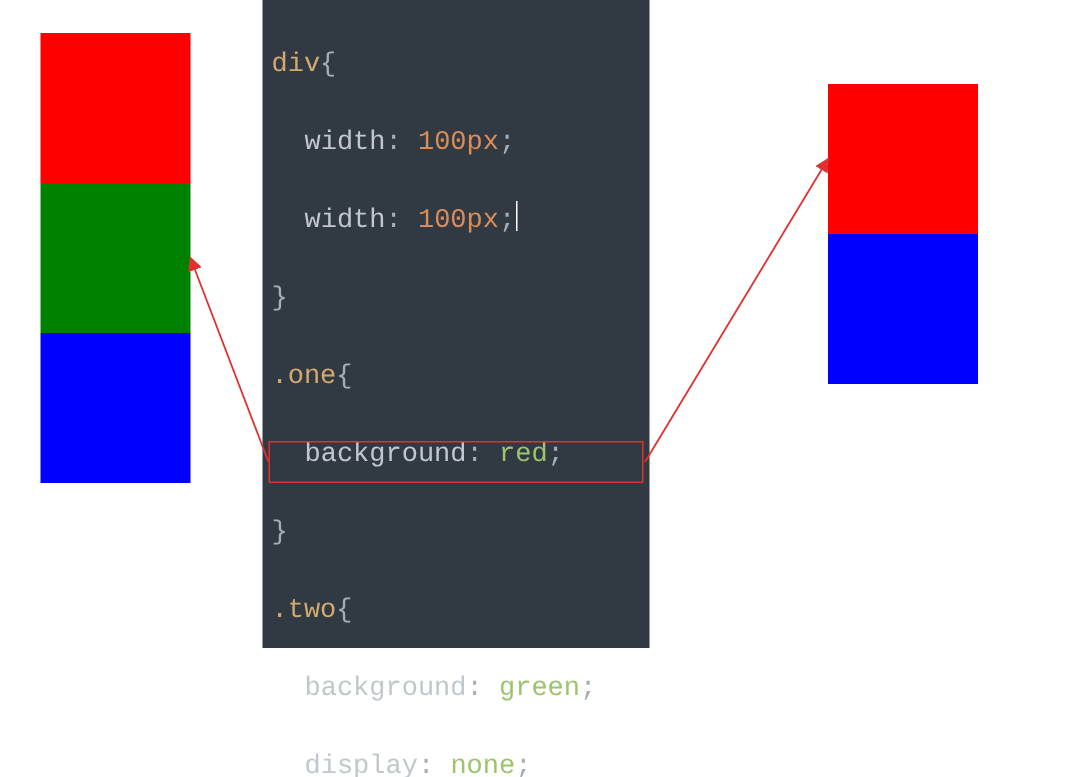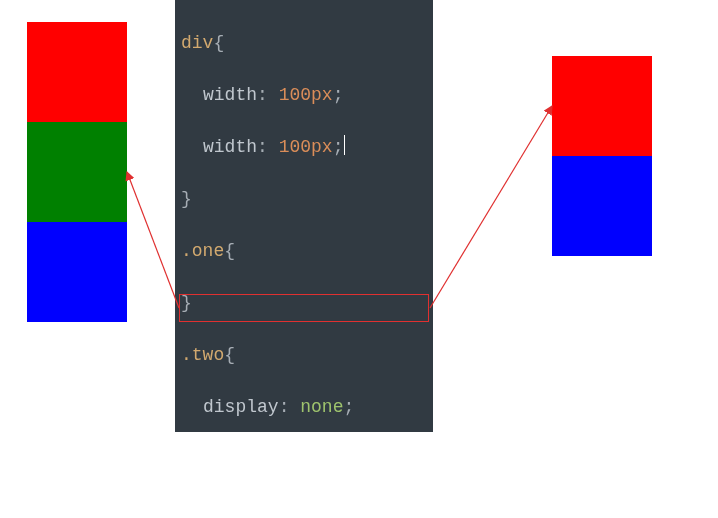--- a/index.html
+++ b/index.html
@@ -114,22 +114,24 @@
     <div class="box b-red"></div>
     <div class="box b-blue"></div>
   </div>
 
   <div class="editor">
 <span class="code-line"><span class="tok-sel">div</span><span class="tok-brace">{</span></span>
 <span class="code-line indent1"><span class="tok-prop">width</span><span class="tok-colon">:</span> <span class="tok-num">100</span><span class="tok-num">px</span><span class="tok-semi">;</span></span>
 <span class="code-line indent1"><span class="tok-prop">width</span><span class="tok-colon">:</span> <span class="tok-num">100</span><span class="tok-num">px</span><span class="tok-semi">;</span><span class="caret"></span></span>
 <span class="code-line"><span class="tok-brace">}</span></span>
 <span class="code-line"><span class="tok-sel">.one</span><span class="tok-brace">{</span></span>
+<span class="code-line indent1"><span class="tok-prop">background</span><span class="tok-colon">:</span> <span class="tok-val">red</span><span class="tok-semi">;</span></span>
 <span class="code-line"><span class="tok-brace">}</span></span>
 <span class="code-line"><span class="tok-sel">.two</span><span class="tok-brace">{</span></span>
+<span class="code-line indent1"><span class="tok-prop">background</span><span class="tok-colon">:</span> <span class="tok-val">green</span><span class="tok-semi">;</span></span>
 <span class="code-line indent1"><span class="tok-prop">display</span><span class="tok-colon">:</span> <span class="tok-val">none</span><span class="tok-semi">;</span></span>
 
 
 
 
   </div>
 
   <div class="hl-box"></div>
 
 

